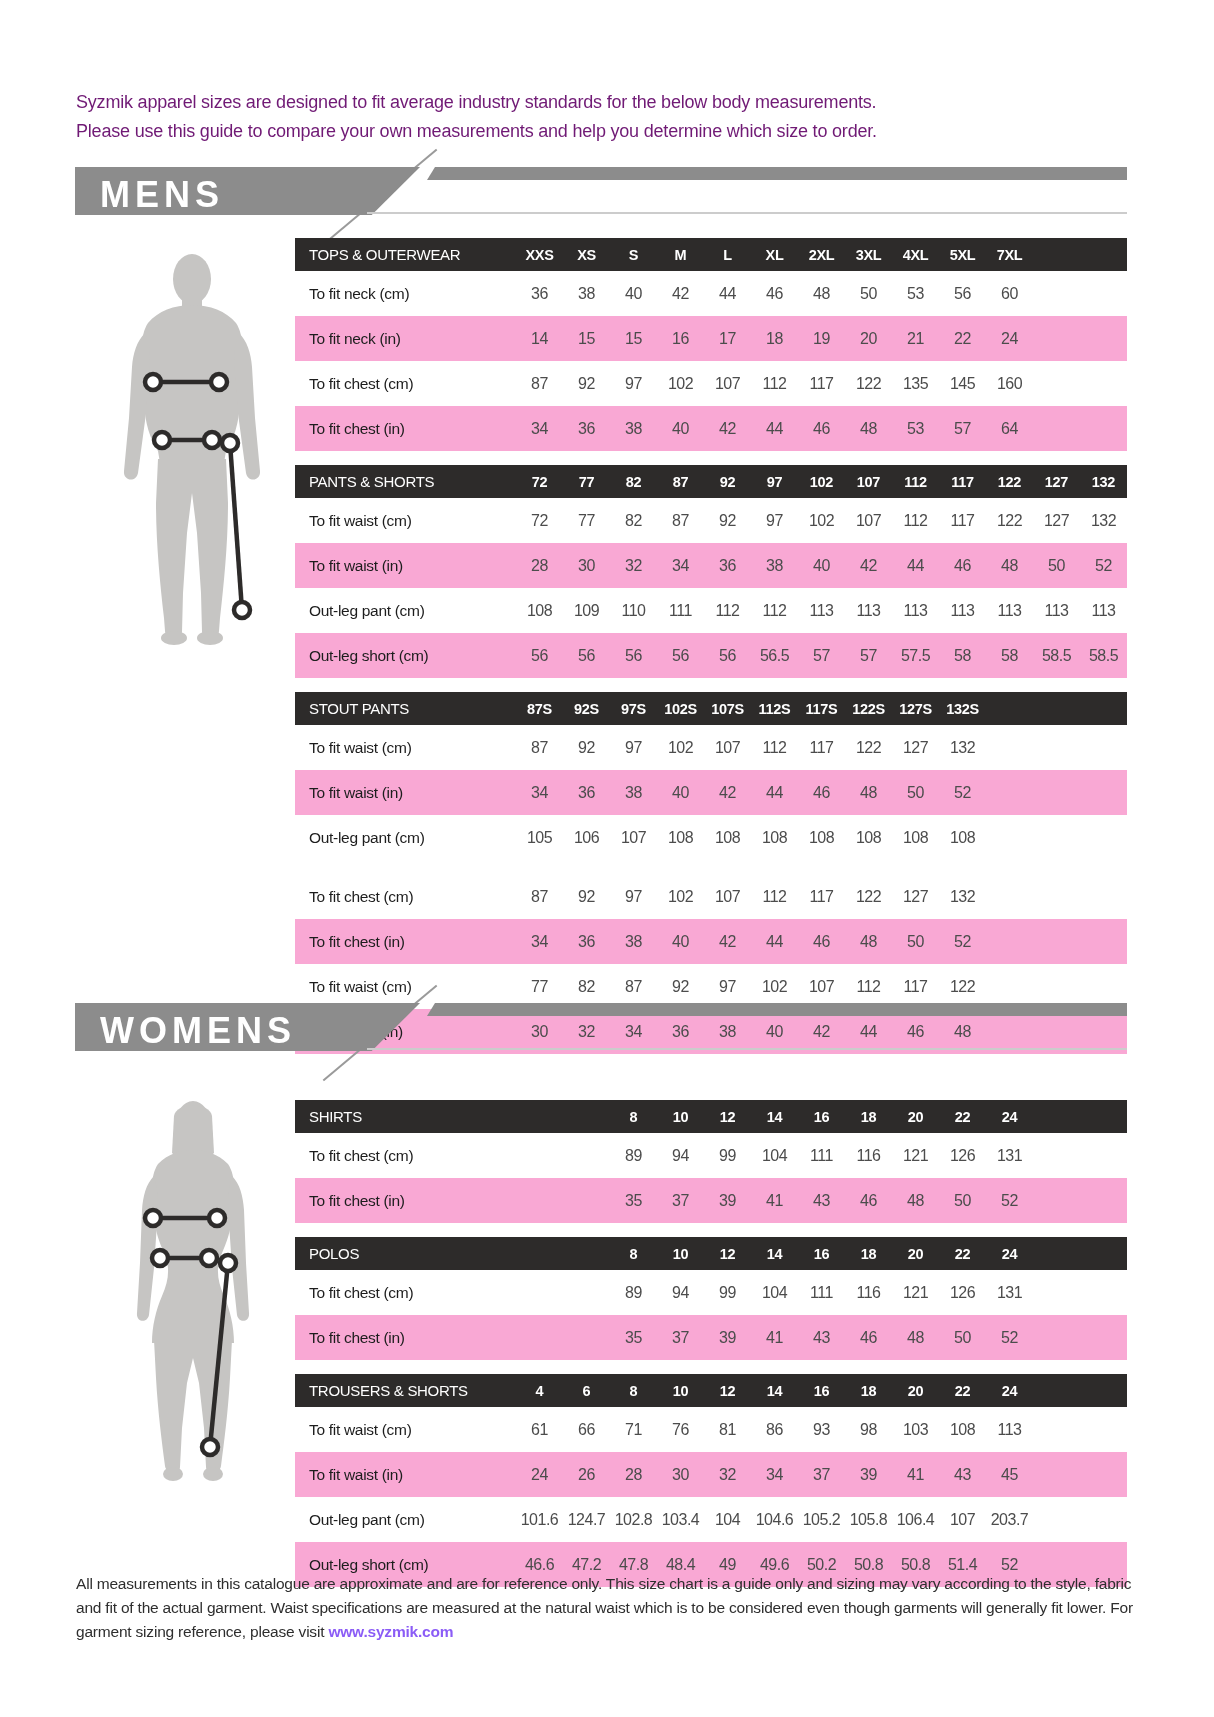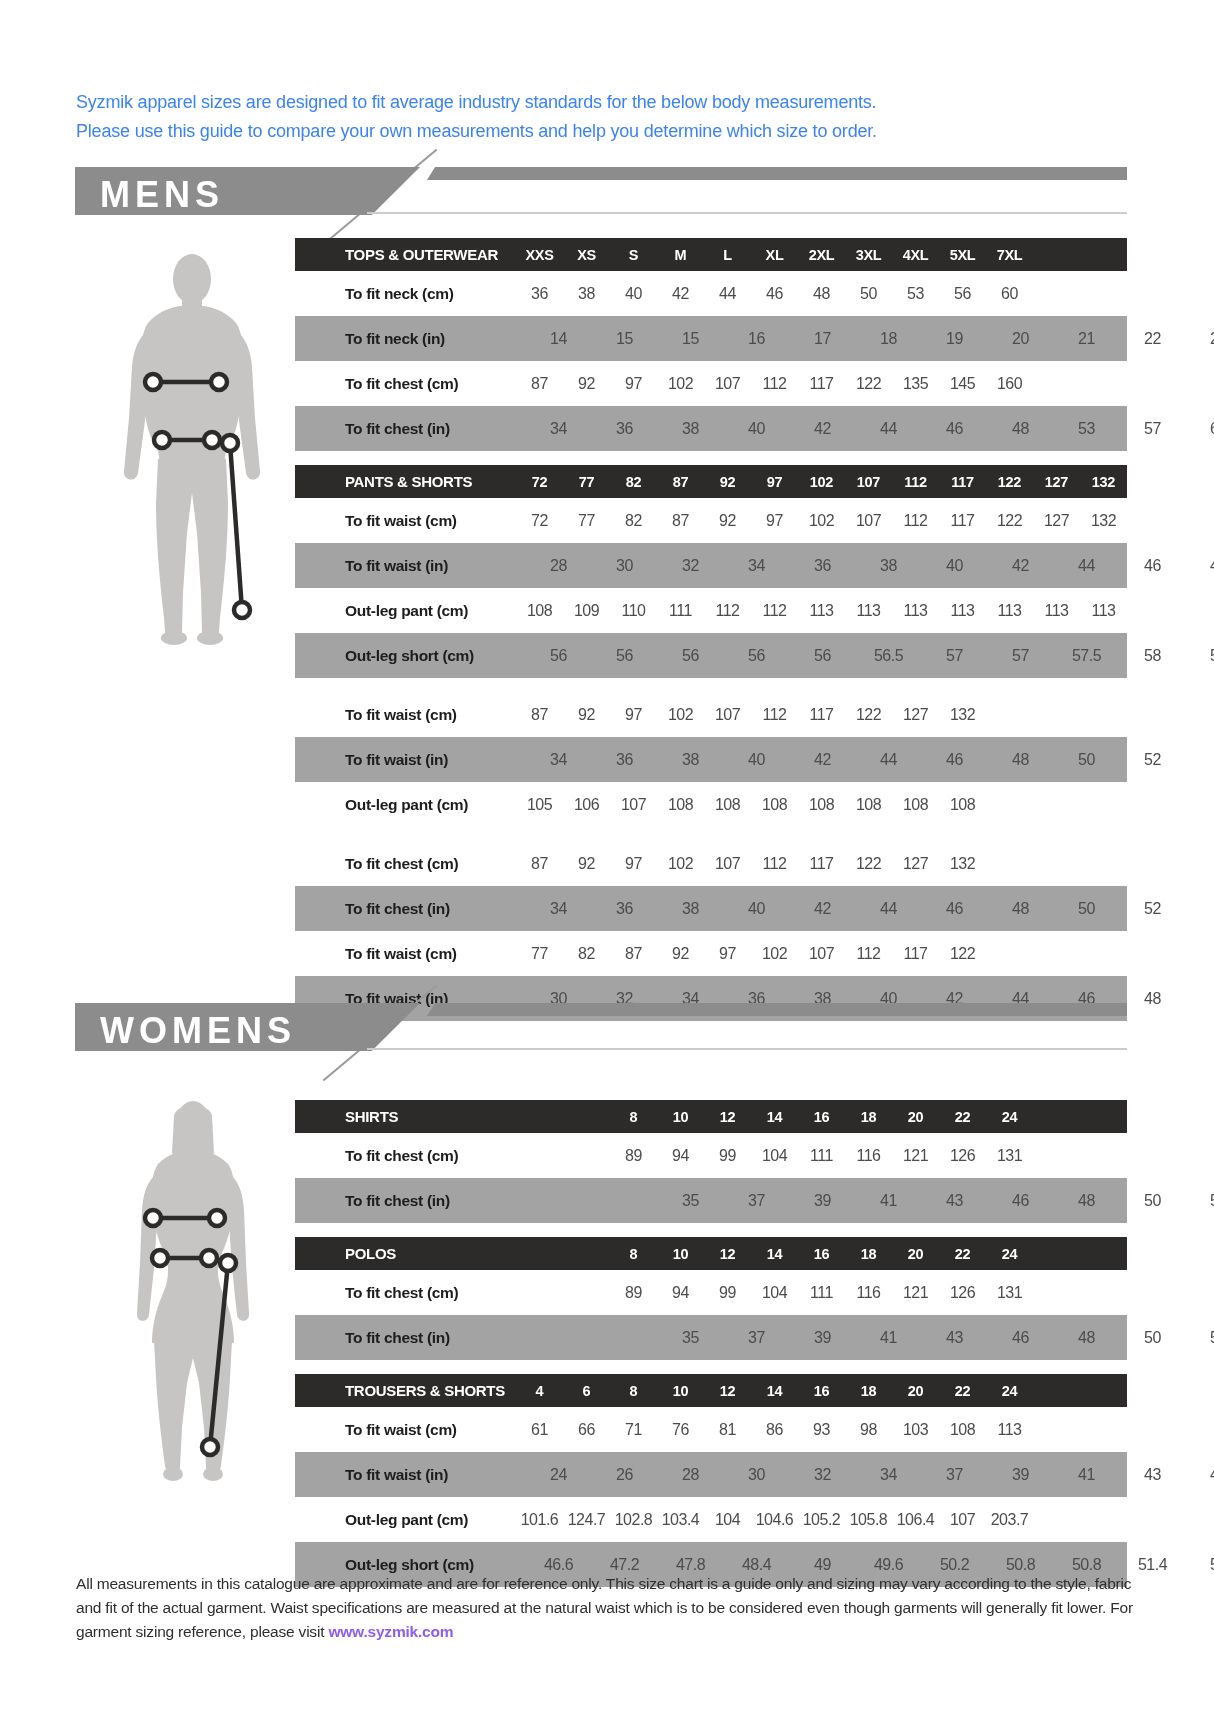--- a/index.html
+++ b/index.html
@@ -1,42 +1,42 @@
 <!DOCTYPE html>
 <html><head>
 <meta charset="utf-8">
 <style>
   html,body{margin:0;padding:0;background:#fff;}
   .page{position:relative;width:1214px;height:1717px;background:#fff;overflow:hidden;
         font-family:"Liberation Sans","DejaVu Sans",sans-serif;}
 
-  .intro{position:absolute;left:76px;top:70px;font-size:18px;line-height:1.6;color:#3b82f6;letter-spacing:-0.2px;}
+  .intro{position:absolute;left:76px;top:70px;font-size:18px;line-height:1.6;color:#701a75;letter-spacing:-0.2px;}
 
   
   .band{position:absolute;left:75px;width:1052px;height:48px;}
   .band-shape{position:absolute;left:0;top:0;width:345px;height:48px;background:#8c8c8c;
               clip-path:polygon(0 0,100% 0,86% 100%,0 100%);}
   .band-title{position:absolute;left:25px;top:7px;color:#fff;font-size:36px;font-weight:700;
               letter-spacing:5px;}
   .band-bar{position:absolute;left:352px;right:0;top:0;height:13px;background:#8c8c8c;
             clip-path:polygon(8px 0,100% 0,100% 100%,0 100%);}
   .band-line{position:absolute;left:292px;right:0;top:45px;height:2px;background:#cccccc;}
   .band-slash{position:absolute;left:304px;top:-44px;width:2px;height:148px;background:#9a9a9a;
               transform:rotate(50deg);}
 
   
   .tables{position:absolute;left:295px;width:832px;}
   .tables-mens{top:238px;}
   .tables-womens{top:1100px;}
   .size-table{margin-bottom:14px;}
   .t-row{display:grid;grid-template-columns:221px repeat(13,47px);height:45px;align-items:center;}
   .t-head{height:33px;background:#2d2b2a;color:#fff;}
-  .t-row.alt{background:#a3a3a3;gap:19px;}
-  .t-label{padding-left:14px;font-weight:700;font-size:15.5px;color:#1d1d1d;letter-spacing:-0.3px;
-           white-space:nowrap;margin-left:36px;}
+  .t-row.alt{background:#f9a8d4;}
+  .t-label{padding-left:14px;font-weight:400;font-size:15.5px;color:#1d1d1d;letter-spacing:-0.3px;
+           white-space:nowrap;}
   .t-head .t-label{color:#fff;font-size:15px;}
   .t-cell{text-align:center;font-size:16px;color:#4c4c4c;letter-spacing:-0.5px;}
   .t-head .t-cell{color:#fff;font-weight:700;font-size:14.5px;letter-spacing:-0.3px;}
 
   .silhouette{position:absolute;}
   .sil-mens{left:112px;top:253px;}
   .sil-womens{left:118px;top:1098px;}
 
   .footer{position:absolute;left:76px;top:1556px;width:1074px;font-size:15.5px;line-height:1.55;
           color:#2e2e2e;letter-spacing:-0.2px;}
@@ -243,20 +243,36 @@
           <div class="t-cell">57</div>
           <div class="t-cell">57</div>
           <div class="t-cell">57.5</div>
           <div class="t-cell">58</div>
           <div class="t-cell">58</div>
           <div class="t-cell">58.5</div>
           <div class="t-cell">58.5</div>
         </div>
       </div>
       <div class="size-table">
+        <div class="t-row t-head">
+          <div class="t-label">STOUT PANTS</div>
+          <div class="t-cell">87S</div>
+          <div class="t-cell">92S</div>
+          <div class="t-cell">97S</div>
+          <div class="t-cell">102S</div>
+          <div class="t-cell">107S</div>
+          <div class="t-cell">112S</div>
+          <div class="t-cell">117S</div>
+          <div class="t-cell">122S</div>
+          <div class="t-cell">127S</div>
+          <div class="t-cell">132S</div>
+          <div class="t-cell"></div>
+          <div class="t-cell"></div>
+          <div class="t-cell"></div>
+        </div>
         <div class="t-row">
           <div class="t-label">To fit waist (cm)</div>
           <div class="t-cell">87</div>
           <div class="t-cell">92</div>
           <div class="t-cell">97</div>
           <div class="t-cell">102</div>
           <div class="t-cell">107</div>
           <div class="t-cell">112</div>
           <div class="t-cell">117</div>
           <div class="t-cell">122</div>

